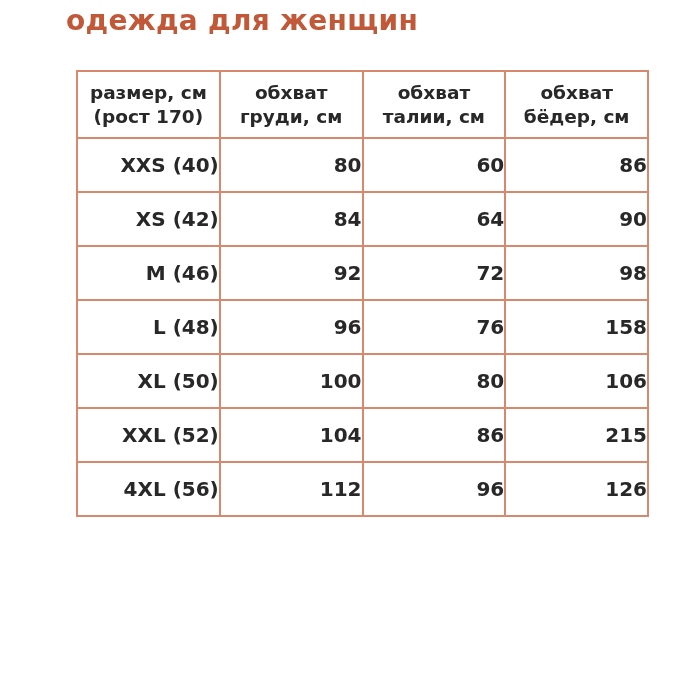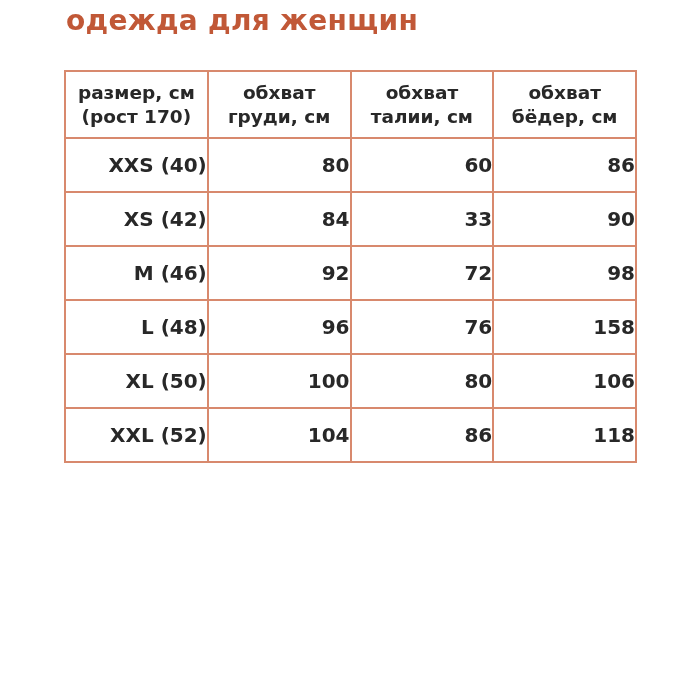--- a/index.html
+++ b/index.html
@@ -15,21 +15,21 @@
     left: 66px;
     top: 4px;
     font-size: 28px;
     font-weight: bold;
     color: #c15837;
     letter-spacing: 0.3px;
     white-space: nowrap;
   }
   table.size-table {
     position: absolute;
-    left: 64px;
+    left: 76px;
     top: 70px;
     width: 573px;
     border-collapse: collapse;
     table-layout: fixed;
   }
   .size-table th, .size-table td {
     border: 2px solid #d8896d;
     text-align: center;
     vertical-align: middle;
     font-weight: bold;
@@ -71,21 +71,21 @@
     <tbody>
       <tr>
         <td>XXS (40)</td>
         <td>80</td>
         <td>60</td>
         <td>86</td>
       </tr>
       <tr>
         <td>XS (42)</td>
         <td>84</td>
-        <td>33</td>
+        <td>64</td>
         <td>90</td>
       </tr>
       <tr>
         <td>M (46)</td>
         <td>92</td>
         <td>72</td>
         <td>98</td>
       </tr>
       <tr>
         <td>L (48)</td>
@@ -96,18 +96,24 @@
       <tr>
         <td>XL (50)</td>
         <td>100</td>
         <td>80</td>
         <td>106</td>
       </tr>
       <tr>
         <td>XXL (52)</td>
         <td>104</td>
         <td>86</td>
-        <td>118</td>
+        <td>215</td>
+      </tr>
+      <tr>
+        <td>4XL (56)</td>
+        <td>112</td>
+        <td>96</td>
+        <td>126</td>
       </tr>
     </tbody>
   </table>
 
 </div>
 
 </body></html>

